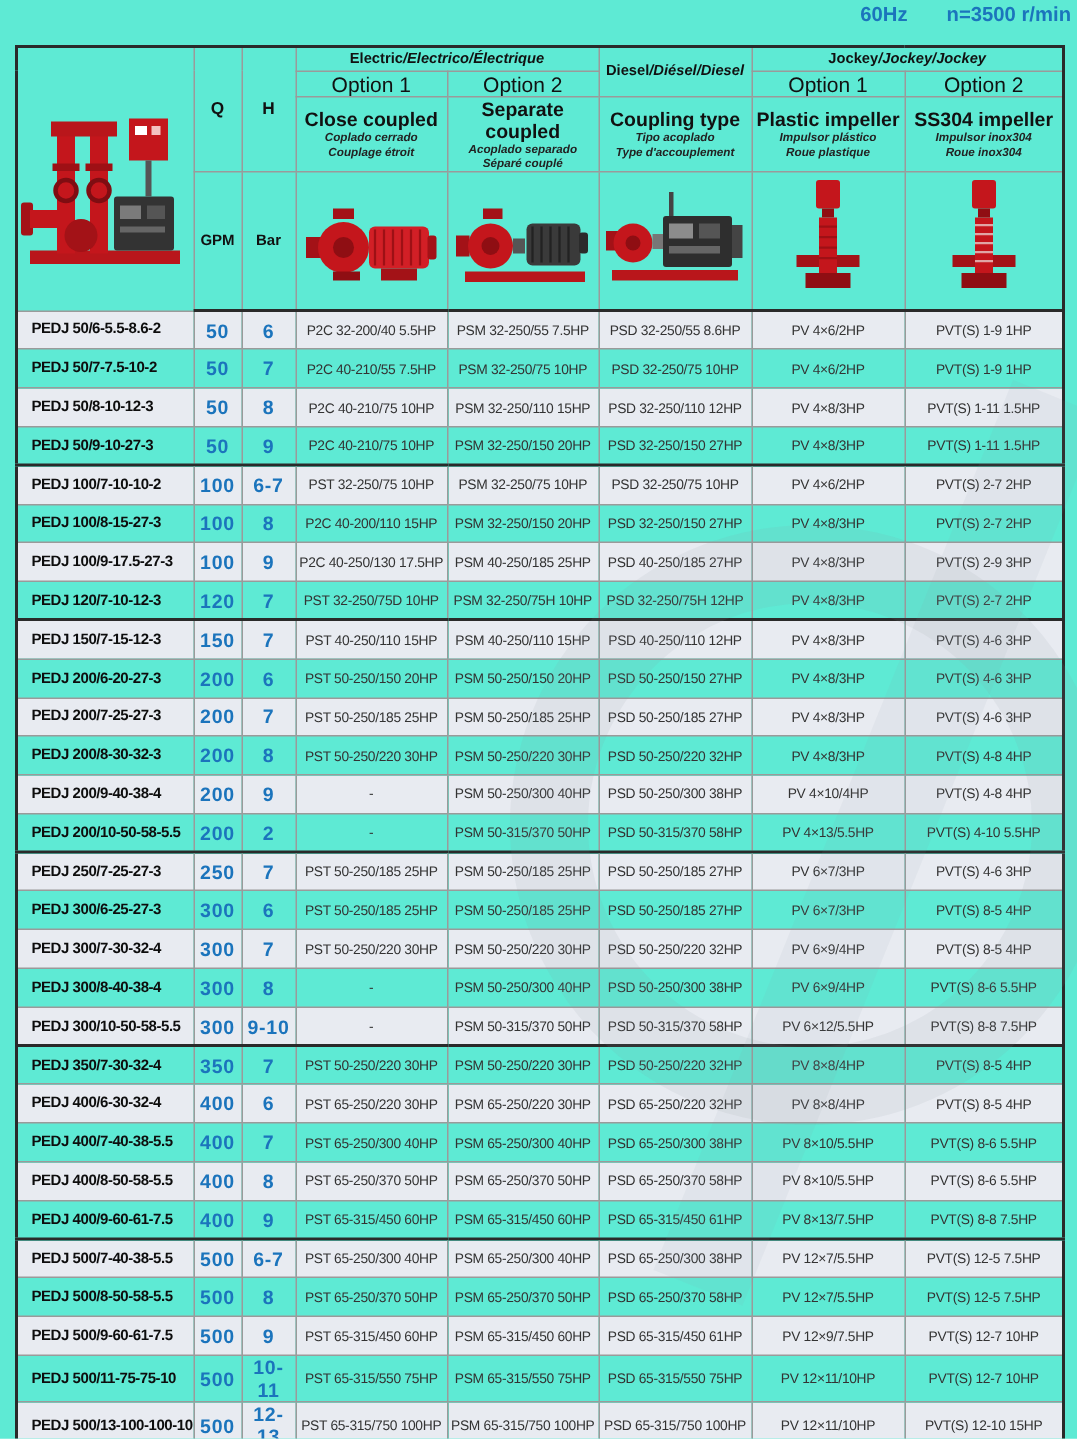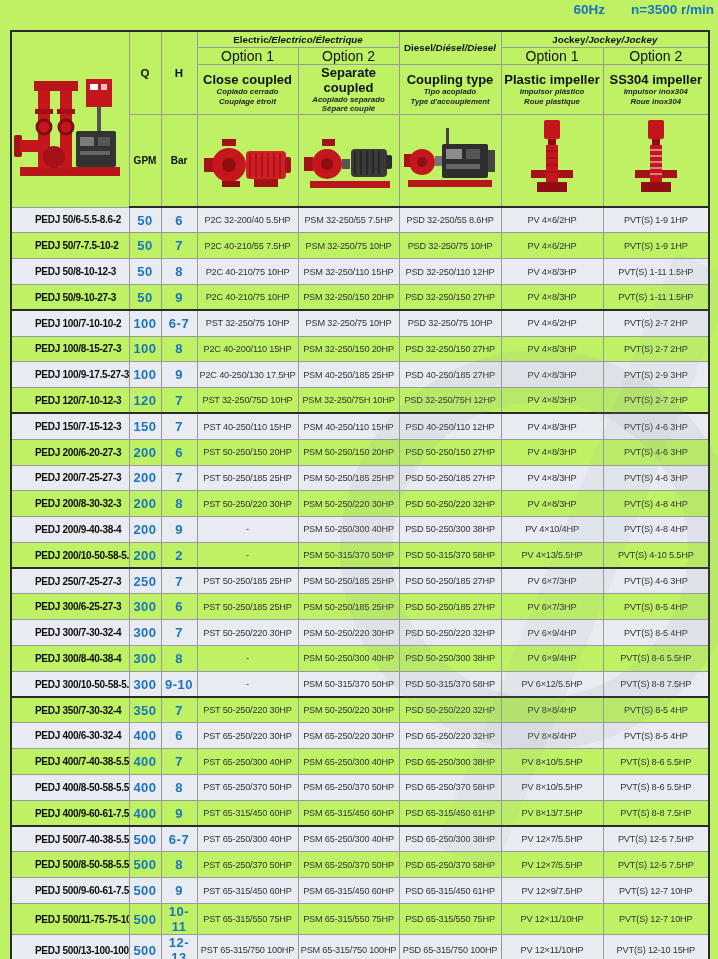--- a/index.html
+++ b/index.html
@@ -6,21 +6,21 @@
     --blue:#1b74bc;
     --red:#c4161c;
     --red-dark:#8f0e13;
     --stripe:#e8ebf1;
     --border-thin:#9a9a9a;
     --border-dark:#2a2a2a;
   }
   *{box-sizing:border-box;}
   html,body{margin:0;padding:0;}
   body{font-family:"Liberation Sans",sans-serif;background:#fff;}
-  #page{position:relative;width:718px;height:959px;background:#bef264;overflow:hidden;}
+  #page{position:relative;width:718px;height:959px;background:#5eead4;overflow:hidden;}
 
   #top-title{position:absolute;top:2px;right:4px;display:flex;gap:26px;
     font-weight:bold;font-size:13.5px;color:var(--blue);}
 
   #table-wrap{position:absolute;top:30px;left:10px;}
   table{border-collapse:collapse;table-layout:fixed;width:698px;
     border:2px solid var(--border-dark);}
   td{border:1px solid var(--border-thin);padding:0;overflow:hidden;
     text-align:center;vertical-align:middle;color:#222;}
 
@@ -37,21 +37,21 @@
   .desc-main{display:block;font-size:13px;font-weight:bold;color:#111;}
   .desc-alt{display:block;font-size:7.8px;font-weight:bold;font-style:italic;color:#222;}
   .qh-label{font-size:11.5px;font-weight:bold;color:#111;}
   .unit-label{font-size:10px;font-weight:bold;color:#111;}
   .photo-cell svg{display:block;margin:0 auto;}
 
   
   tbody tr{height:25.8px;}
   tbody tr.stripe td{background:var(--stripe);}
   tbody tr.group-end td{border-bottom:2px solid var(--border-dark);}
-  td.cell-model{text-align:left;padding-left:23px;font-weight:bold;
+  td.cell-model{text-align:left;padding-left:9px;font-weight:bold;
     font-size:10px;letter-spacing:-0.3px;color:#0d0d0d;white-space:nowrap;}
   td.cell-q,td.cell-h{color:var(--blue);font-weight:bold;font-size:13px;
     letter-spacing:0.5px;}
   td.spec{font-size:9.2px;color:#333;letter-spacing:-0.2px;white-space:nowrap;}
 
   
   #watermark{position:absolute;left:340px;top:350px;width:400px;height:400px;
     border:52px solid rgba(140,148,160,0.10);border-radius:50%;
     transform:rotate(-32deg);pointer-events:none;}
   #watermark::after{content:"";position:absolute;left:-140px;top:150px;

